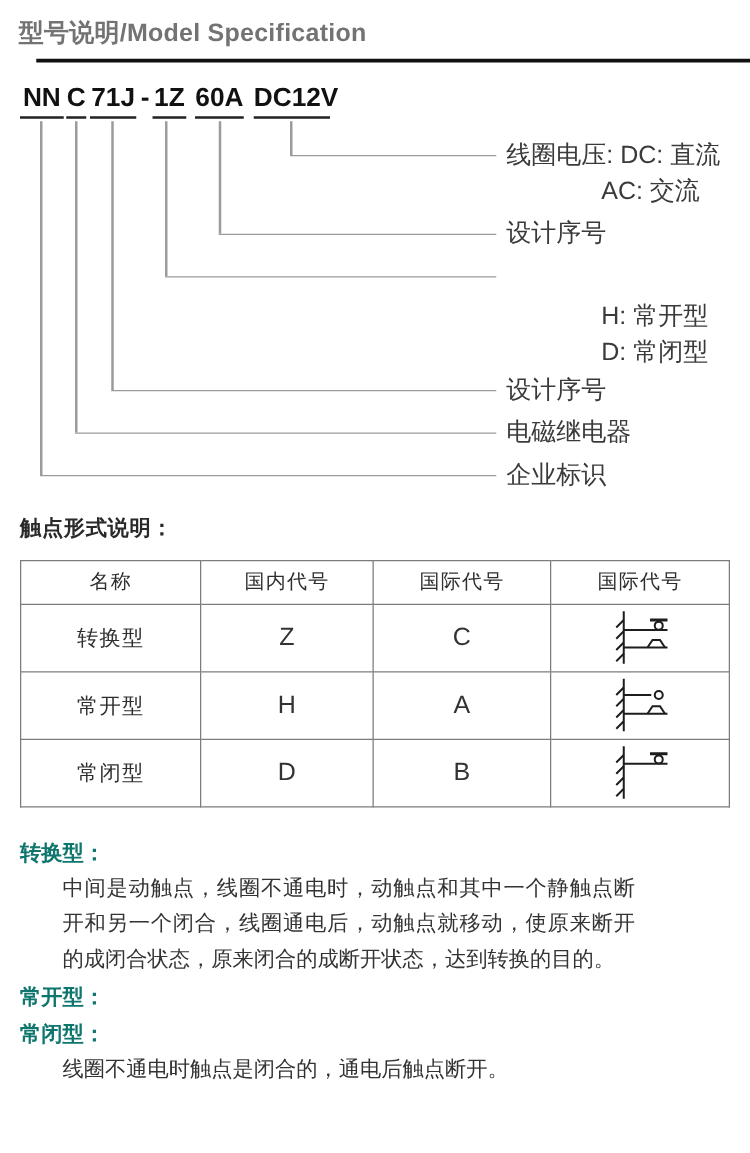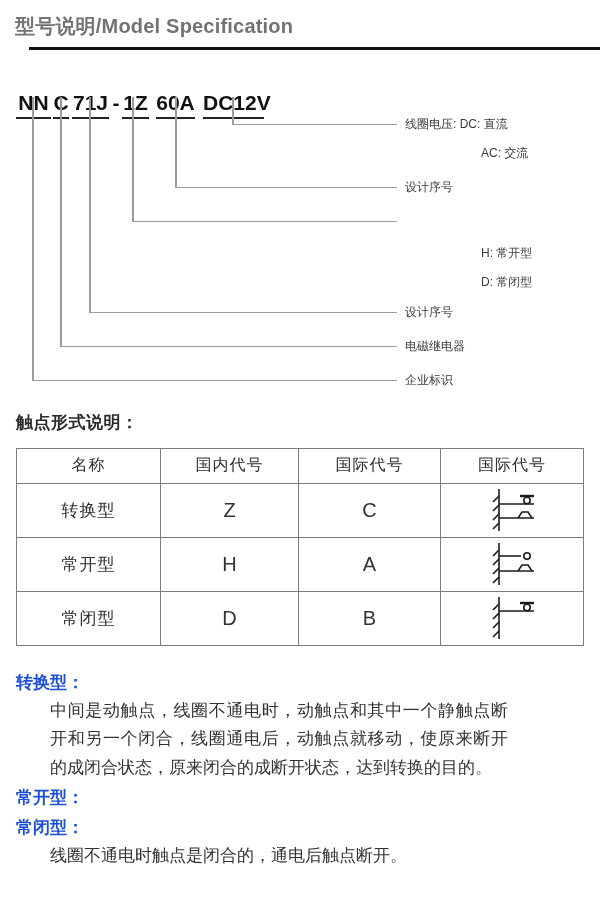--- a/index.html
+++ b/index.html
@@ -13,21 +13,21 @@
   
   .header { padding:13px 15px 0 15px; }
   .page-title { font-size:20px; font-weight:bold; color:#737373; letter-spacing:0.2px; }
   .title-rule { margin:7px auto 0 14px; width:576px; height:2.5px; background:#111; }
 
   
   .diagram { position:relative; height:353px; }
   .token {
     position:absolute; top:17px; height:28px; line-height:24px;
     font-size:21px; font-weight:bold; color:#111; text-align:center;
-    border-bottom:2px solid #222; padding-bottom:2px;margin-top:24px;
+    border-bottom:2px solid #222; padding-bottom:2px;
   }
   .token.no-underline { border-bottom:none; }
   .tk-nn   { left:16px;  width:35px; }
   .tk-c    { left:53px;  width:16px; }
   .tk-71j  { left:72px;  width:37px; }
   .tk-dash { left:111px; width:10px; }
   .tk-1z   { left:122px; width:27px; }
   .tk-60a  { left:156px; width:39px; }
   .tk-dc12v{ left:203px; width:61px; }
 
@@ -39,21 +39,21 @@
   .v-serial { left:89px;  height:215px; }
   .v-relay  { left:60px;  height:249px; }
   .v-brand  { left:32px;  height:283px; }
   .h-coil   { top:74px;  left:232px; width:165px; }
   .h-load   { top:137px; left:175px; width:222px; }
   .h-form   { top:171px; left:132px; width:265px; }
   .h-serial { top:262px; left:89px;  width:308px; }
   .h-relay  { top:296px; left:60px;  width:337px; }
   .h-brand  { top:330px; left:32px;  width:365px; }
 
-  .callout { position:absolute; left:405px; font-size:12px; color:#3a3a3a; line-height:22px; white-space:nowrap; }
+  .callout { position:absolute; left:405px; font-size:20px; color:#3a3a3a; line-height:22px; white-space:nowrap; }
   .callout.sub { left:481px; }
   .c-coil   { top:63px; }
   .c-ac     { top:92px; }
   .c-load   { top:126px; }
   .c-form   { top:160px; }
   .c-h      { top:192px; }
   .c-d      { top:221px; }
   .c-serial { top:251px; }
   .c-relay  { top:285px; }
   .c-brand  { top:319px; }
@@ -70,21 +70,21 @@
   }
   .contact-table th { height:35px; font-size:16px; letter-spacing:1px; }
   .contact-table td { height:54px; font-size:17px; letter-spacing:1px; }
   .contact-table td.code { font-size:20px; letter-spacing:0; color:#333; }
   .col-name { width:144px; } .col-dom { width:138px; } .col-intl { width:142px; } .col-sym { width:143px; }
   .sym-wrap { display:flex; justify-content:center; align-items:center; }
   .sym-wrap svg { display:block; }
 
   
   .definitions { margin:22px 0 0 16px; }
-  .def-term { font-size:17px; font-weight:bold; color:#1d4ed8; line-height:29px; margin-top:1px; }
+  .def-term { font-size:17px; font-weight:bold; color:#0f766e; line-height:29px; margin-top:1px; }
   .def-desc {
     font-size:17px; color:#333; line-height:28.5px;
     margin-left:34px; width:458px; word-break:break-all; text-align:justify;
   }
   .def-desc.single { width:auto; white-space:nowrap; text-align:left; }
 </style>
 </head>
 <body>
 
 <div class="header">

